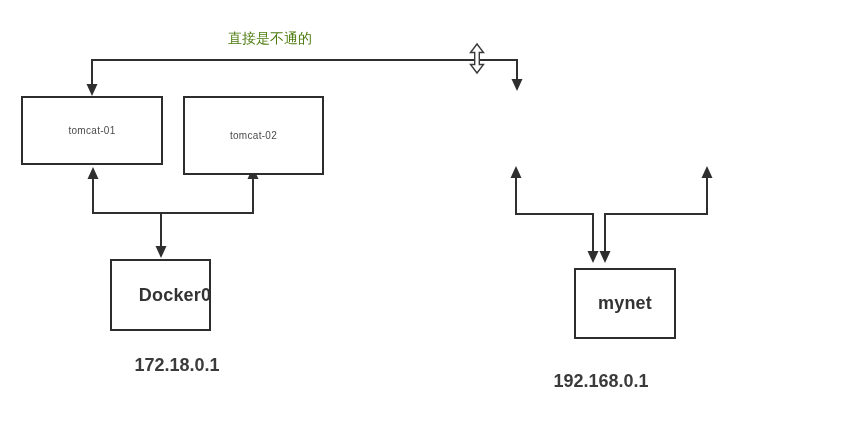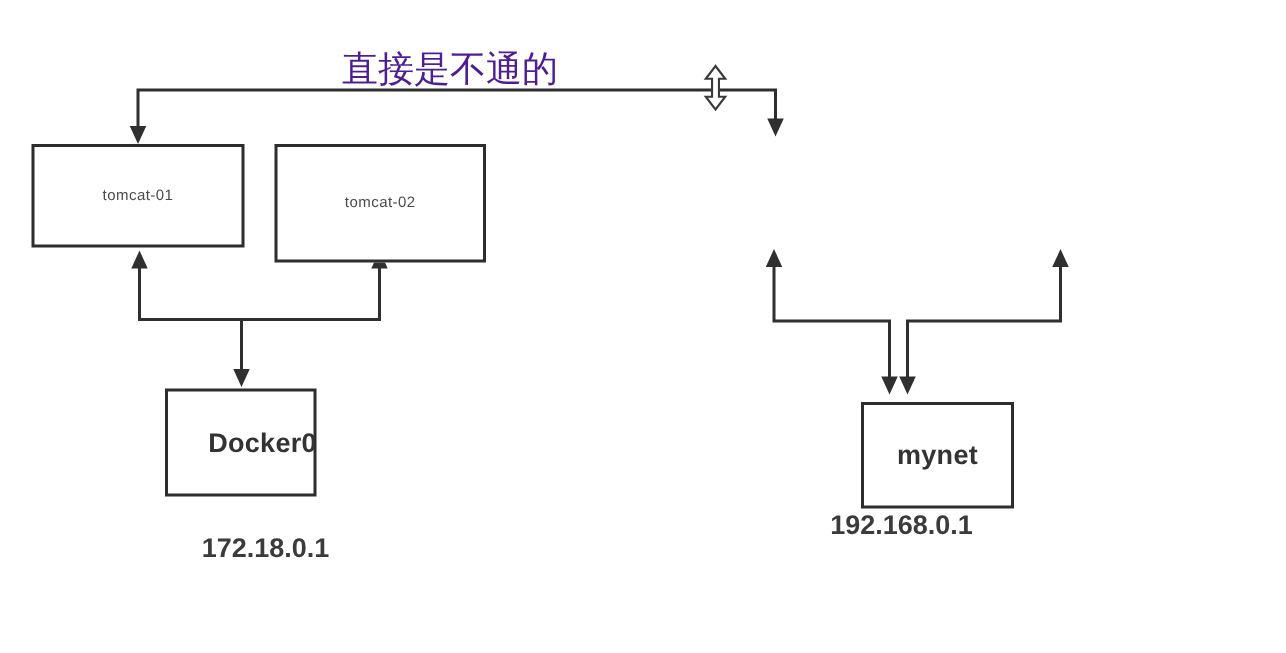--- a/index.html
+++ b/index.html
@@ -17,21 +17,21 @@
     display: flex; align-items: center; justify-content: center;
     color: #4a4a4a; font-size: 10px; letter-spacing: 0.3px;
     white-space: nowrap;
   }
   .node.bold { font-weight: bold; font-size: 18px; color: #333333; letter-spacing: 0.2px; }
   .ip {
     position: absolute; transform: translateX(-50%);
     font-weight: bold; font-size: 18px; color: #3b3b3b; white-space: nowrap;
   }
   .annotation {
-    position: absolute; color: #4c1d95; font-size: 24px; white-space: nowrap;
+    position: absolute; color: #4d7c0f; font-size: 14px; white-space: nowrap;
   }
 </style>
 </head>
 <body>
 
 <div class="stage">
 
   <svg class="wires" width="857" height="435">
     <g stroke="#2f2f2f" stroke-width="2" fill="none">
       <polyline points="92,90 92,60 517,60 517,86"></polyline>
@@ -61,15 +61,15 @@
   <div class="node" style="left:183px; top:96px; width:141px; height:79px;">tomcat-02</div>
 
 
 
   <div class="node bold" style="left:110px; top:259px; width:101px; height:72px;padding-left:29px;">Docker0</div>
 
   <div class="node bold" style="left:574px; top:268px; width:102px; height:71px;">mynet</div>
 
   <div class="ip" style="left:177px; top:355px;">172.18.0.1</div>
 
-  <div class="ip" style="left:601px; top:340px;">192.168.0.1</div>
+  <div class="ip" style="left:601px; top:371px;">192.168.0.1</div>
 
 </div>
 
 </body></html>

